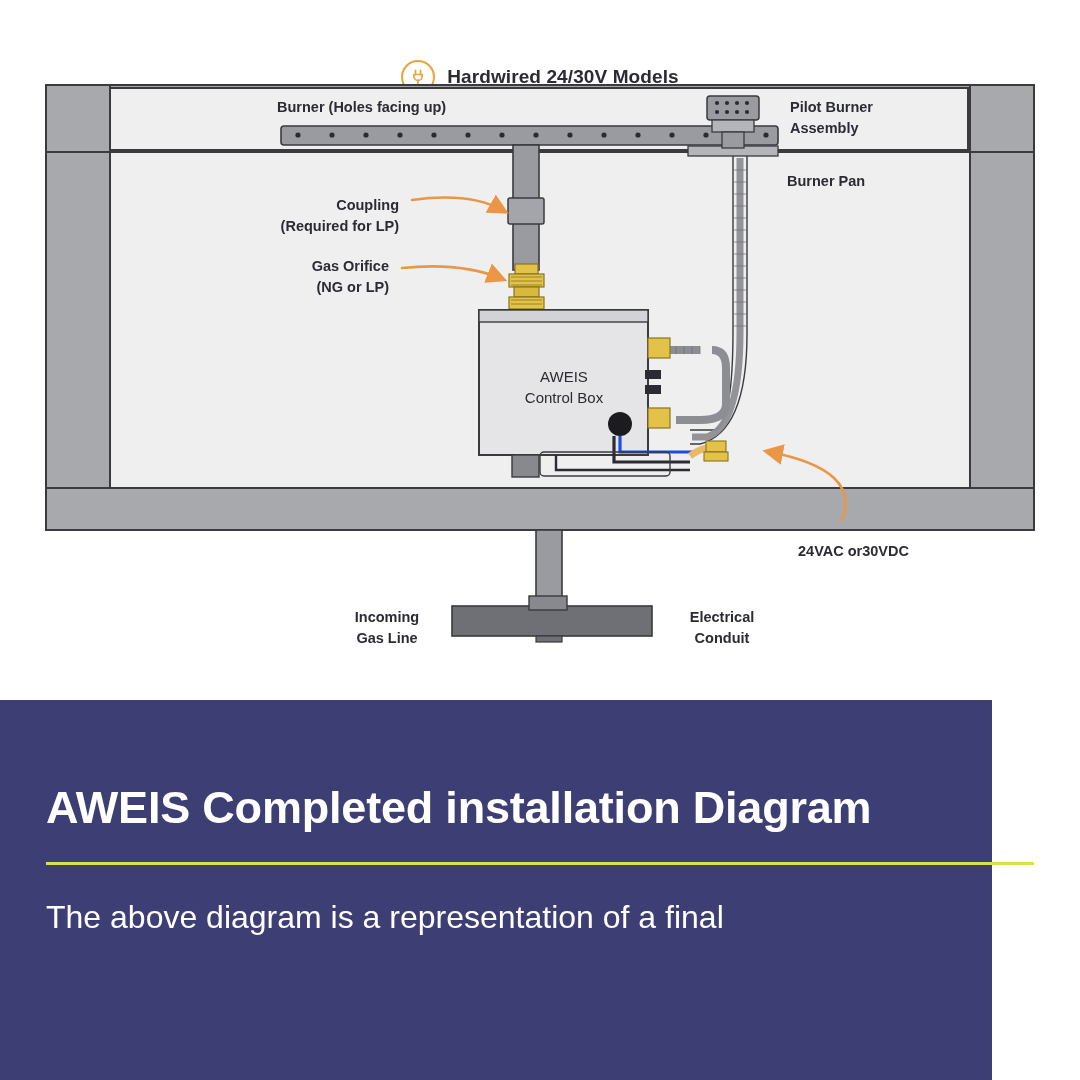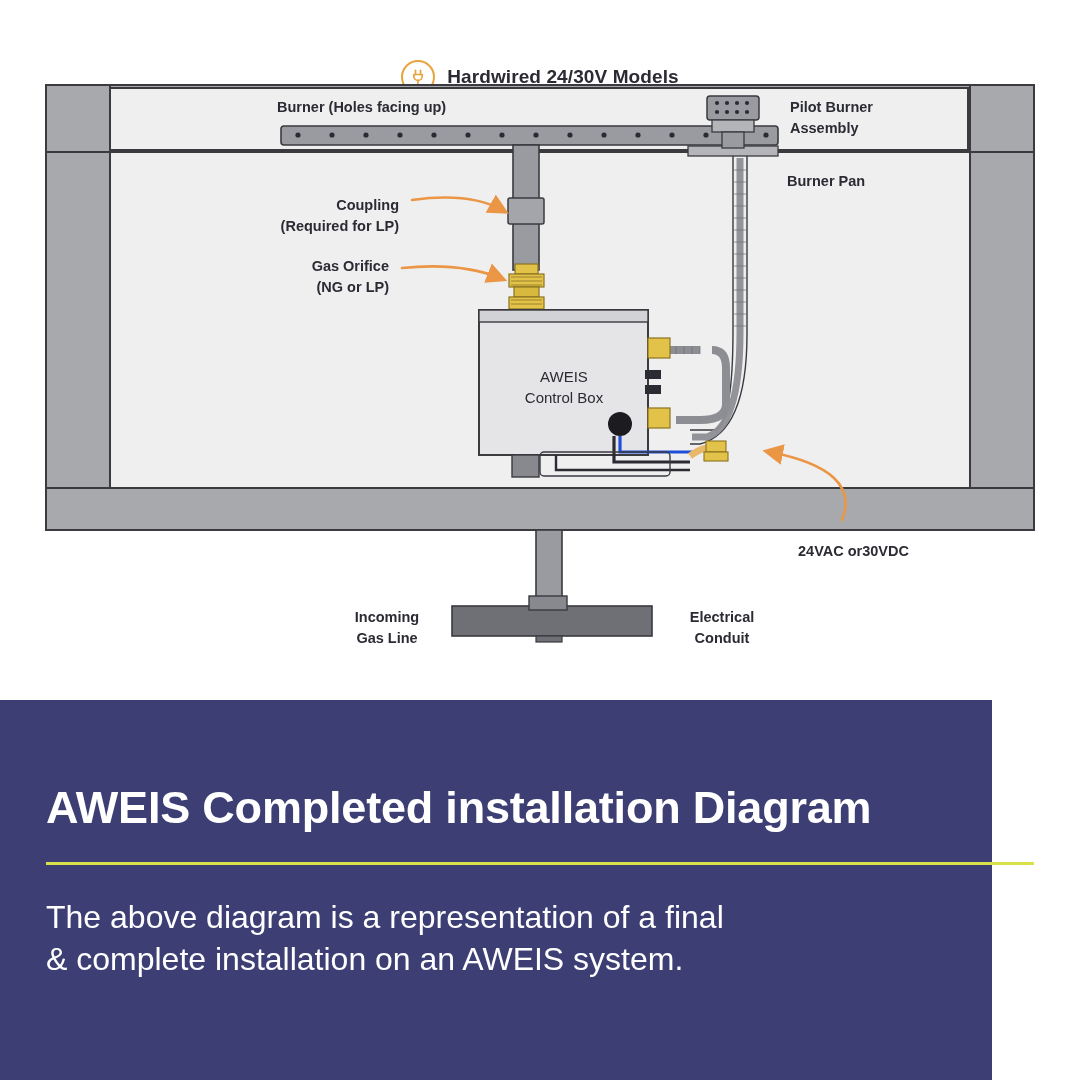--- a/index.html
+++ b/index.html
@@ -303,17 +303,16 @@
       <text class="lbl" text-anchor="middle" x="722" y="622">Electrical</text>
       <text class="lbl" text-anchor="middle" x="722" y="643">Conduit</text>
     </svg>
   </div>
 
   <div id="caption-panel">
     <div id="caption-title">AWEIS Completed installation Diagram</div>
     <div id="caption-rule"></div>
     <div id="caption-body">
       <div>The above diagram is a representation of a final</div>
-      <div>&amp; complete installation on an AWEIS system.</div>
     </div>
   </div>
 
 </div>
 
 </body></html>

